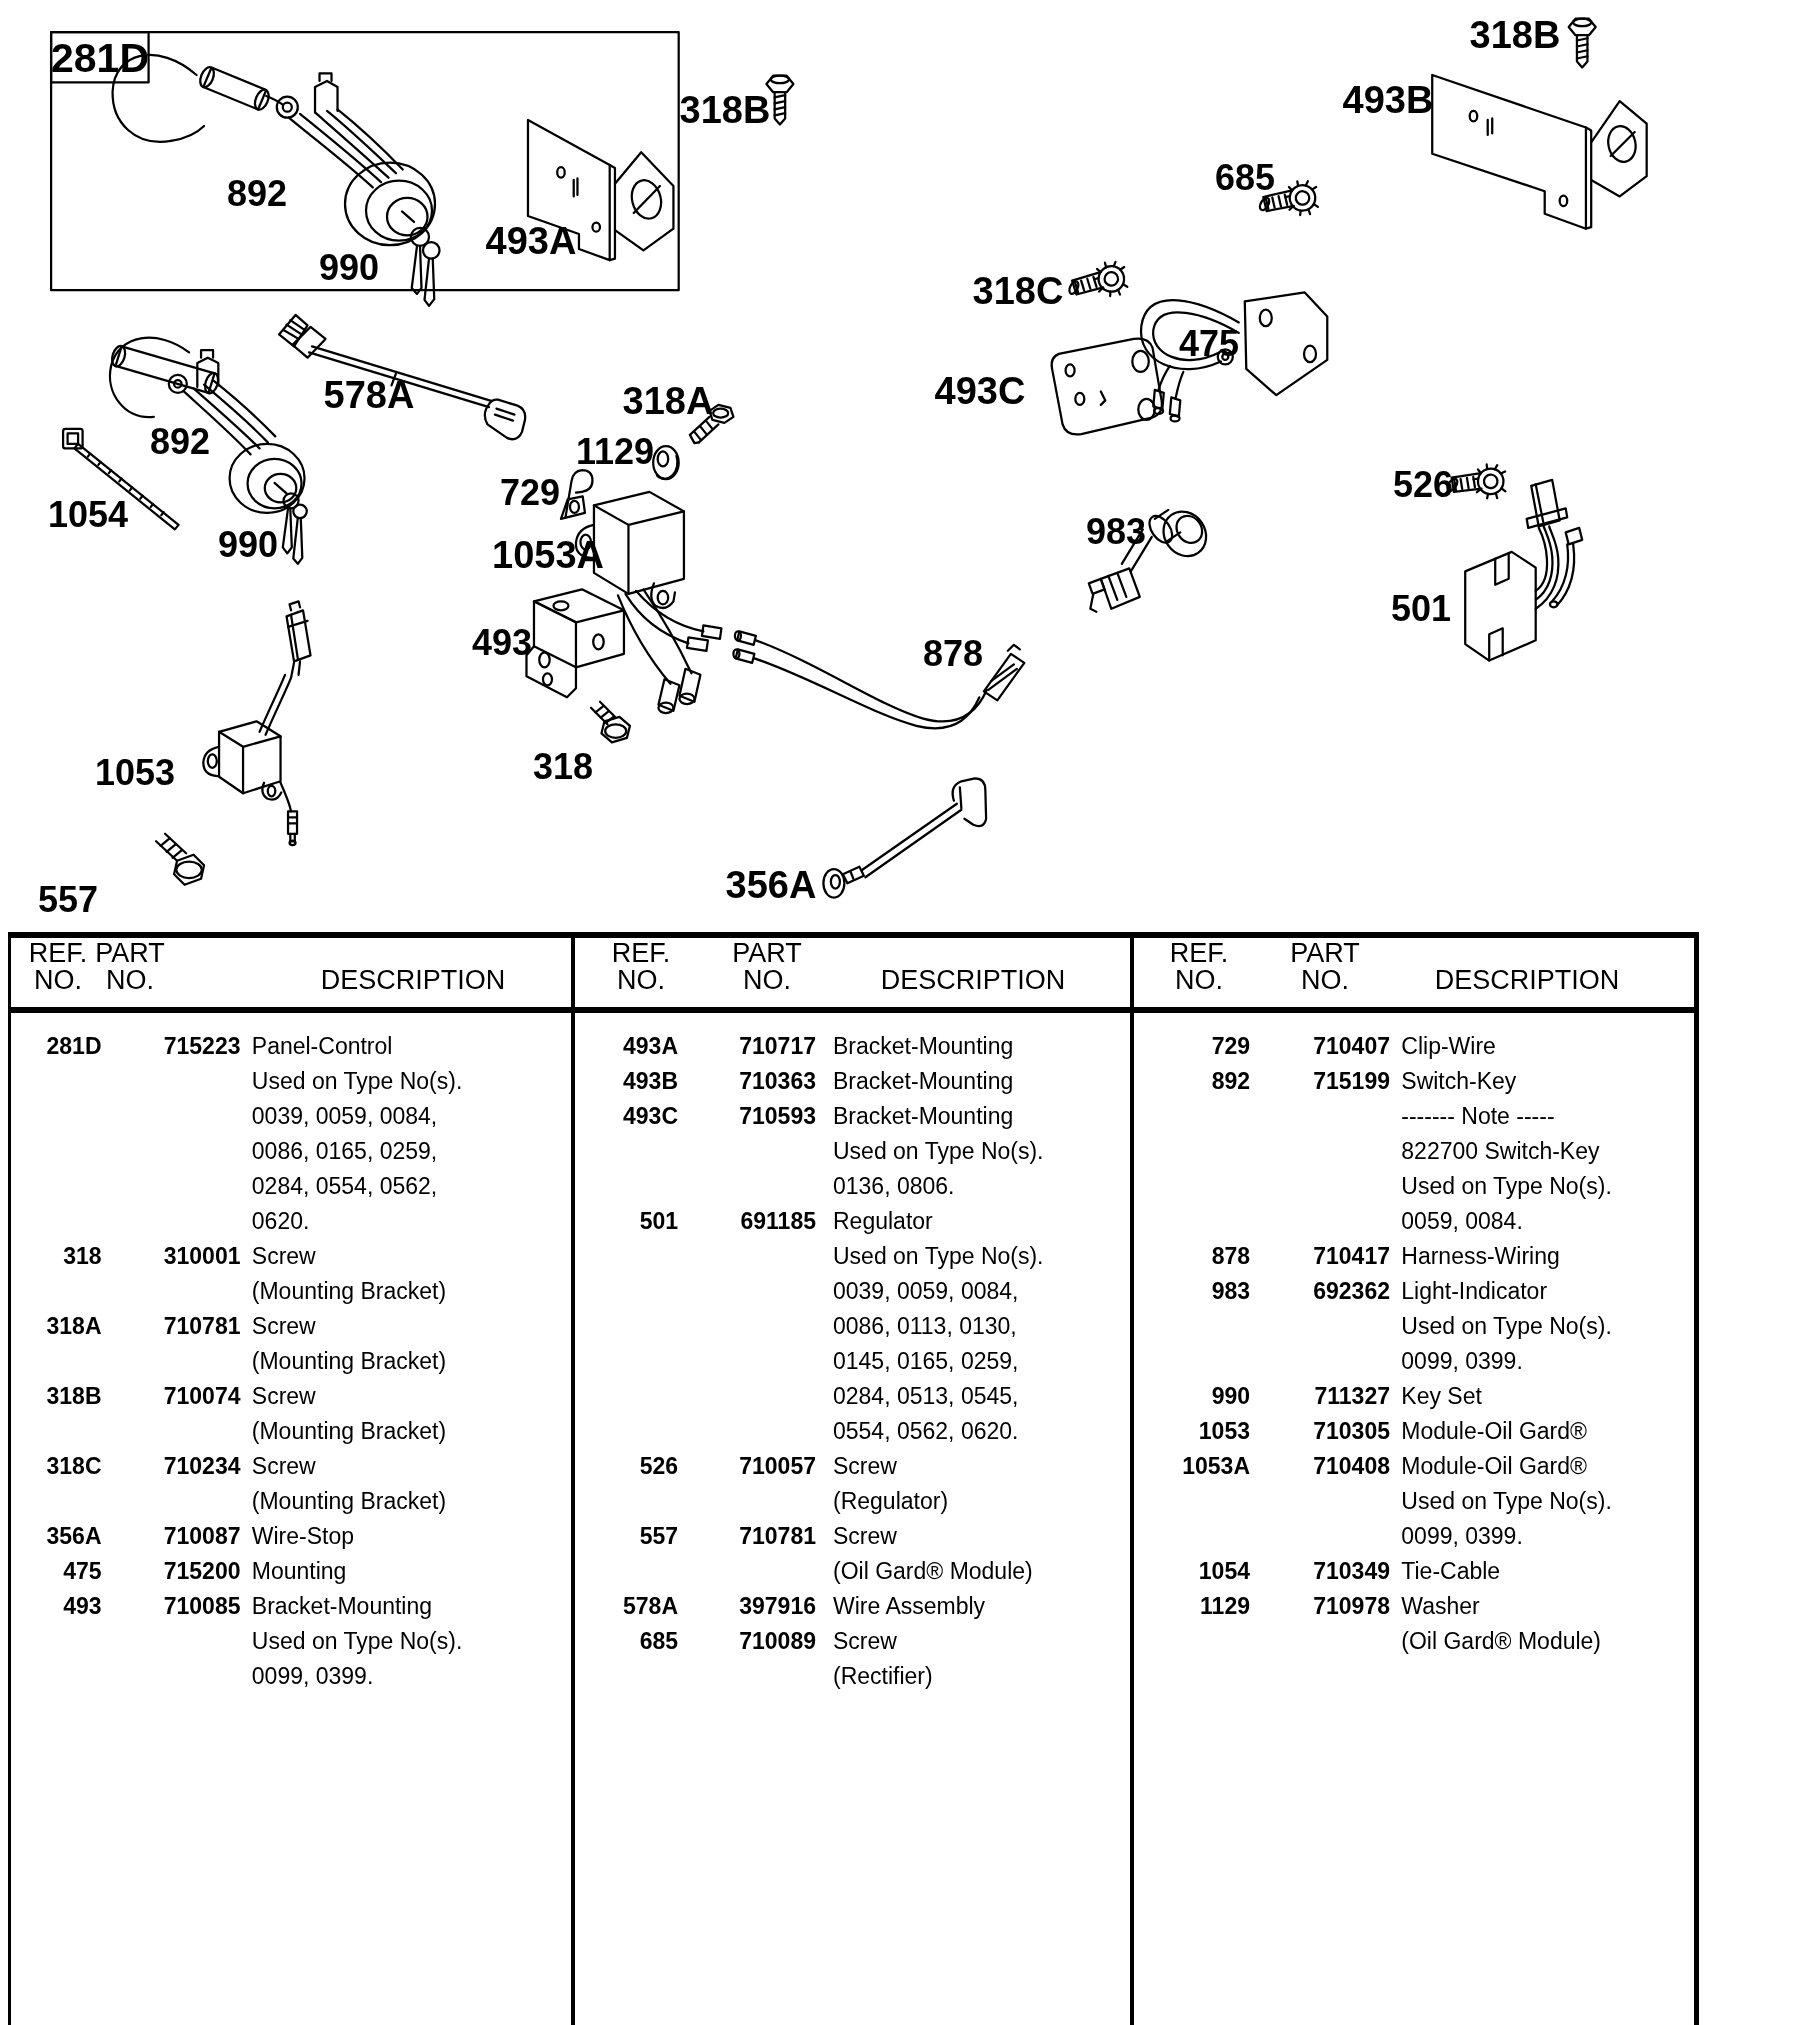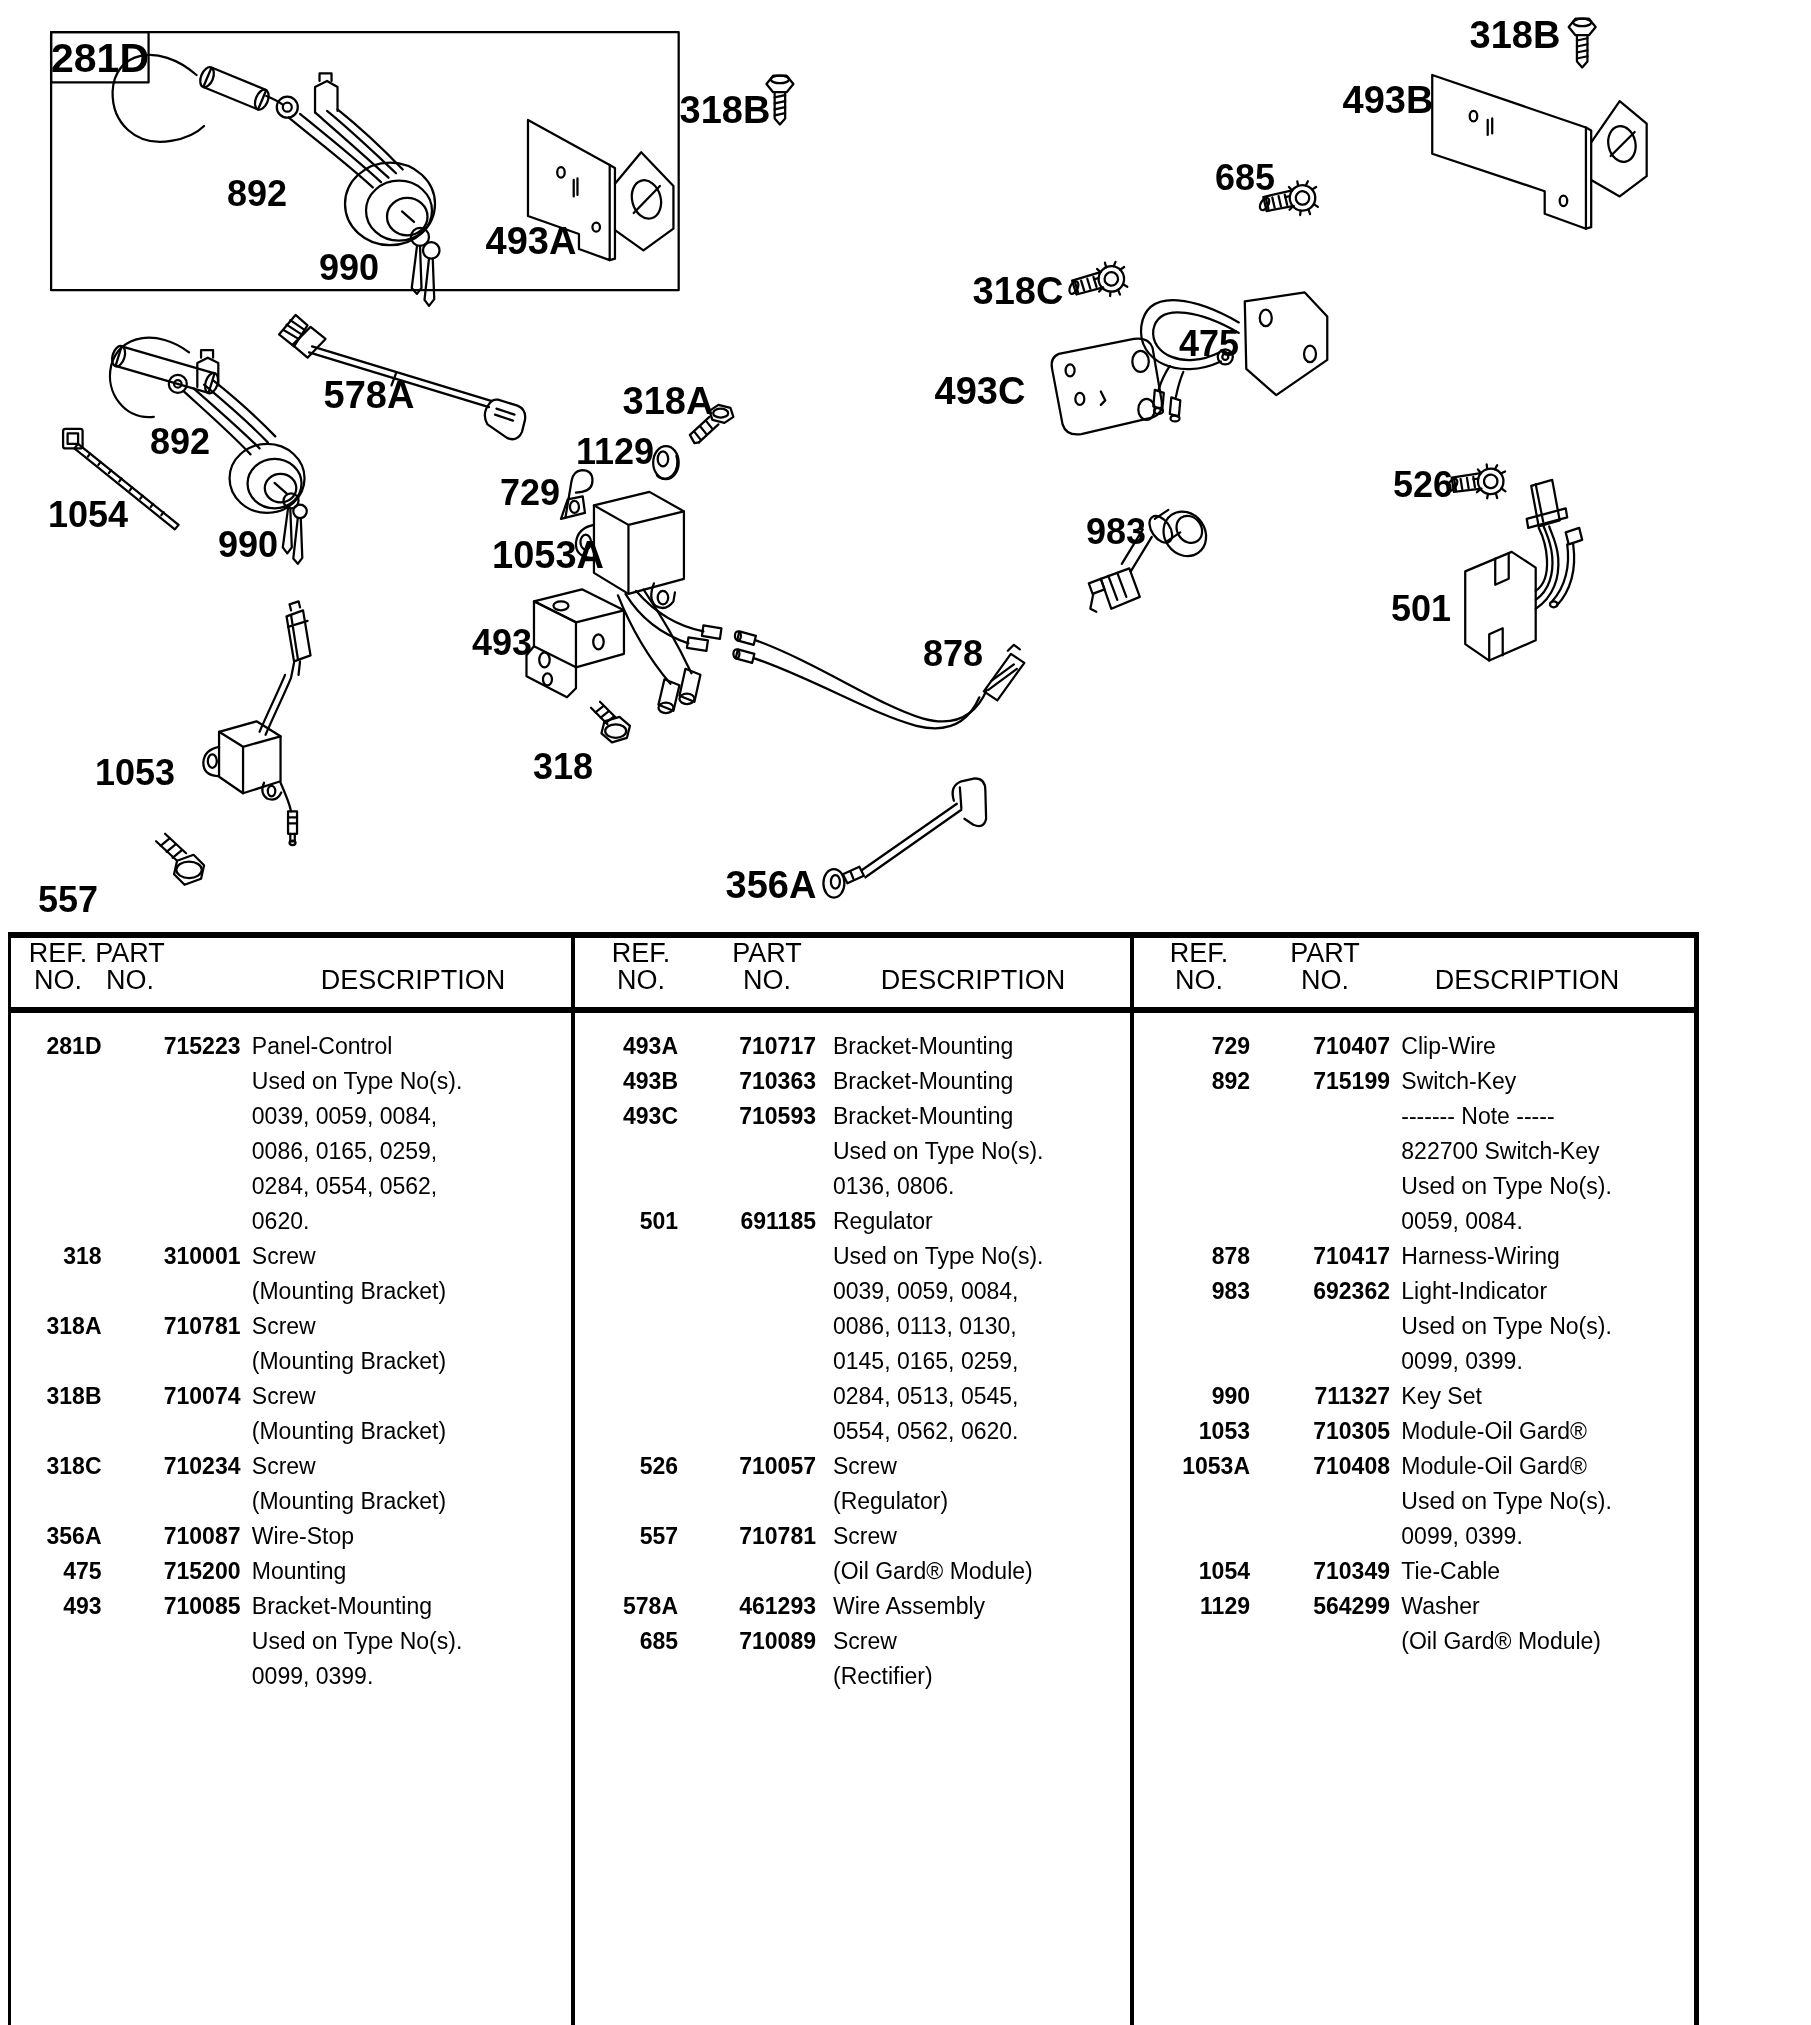--- a/index.html
+++ b/index.html
@@ -462,21 +462,21 @@
 (Regulator)</div>
       </div>
       <div class="trow">
         <div class="ref">557</div>
         <div class="part">710781</div>
         <div class="desc">Screw
 (Oil Gard® Module)</div>
       </div>
       <div class="trow">
         <div class="ref">578A</div>
-        <div class="part">461293</div>
+        <div class="part">397916</div>
         <div class="desc">Wire Assembly</div>
       </div>
       <div class="trow">
         <div class="ref">685</div>
         <div class="part">710089</div>
         <div class="desc">Screw
 (Rectifier)</div>
       </div>
     </div>
   <div class="tcol tcol2">
@@ -523,20 +523,20 @@
 Used on Type No(s).
 0099, 0399.</div>
       </div>
       <div class="trow">
         <div class="ref">1054</div>
         <div class="part">710349</div>
         <div class="desc">Tie-Cable</div>
       </div>
       <div class="trow">
         <div class="ref">1129</div>
-        <div class="part">564299</div>
+        <div class="part">710978</div>
         <div class="desc">Washer
 (Oil Gard® Module)</div>
       </div>
     </div>
 
 </div>
 
 
 </body></html>

